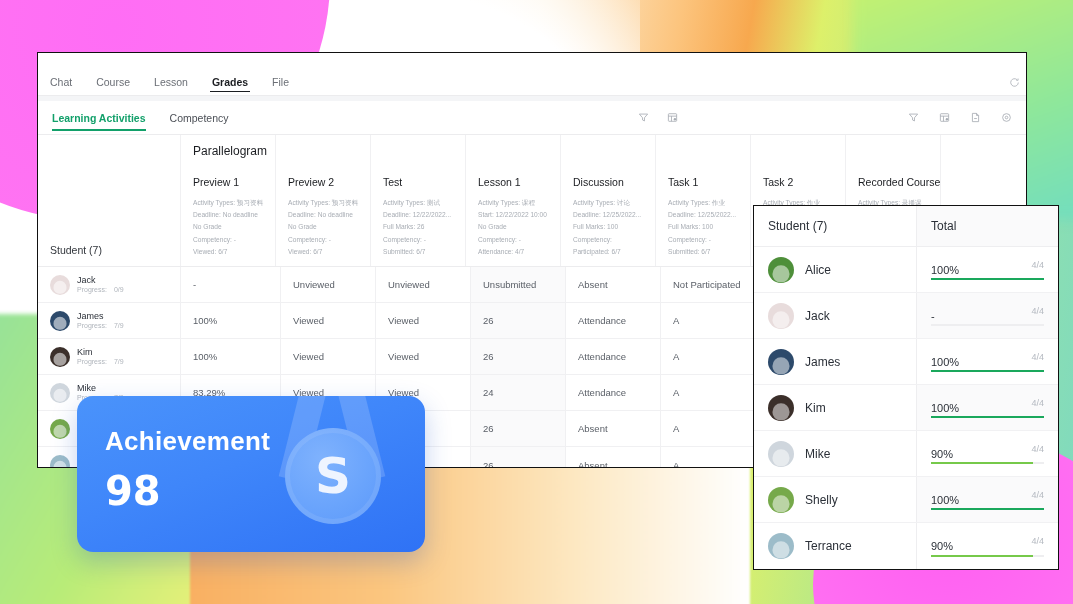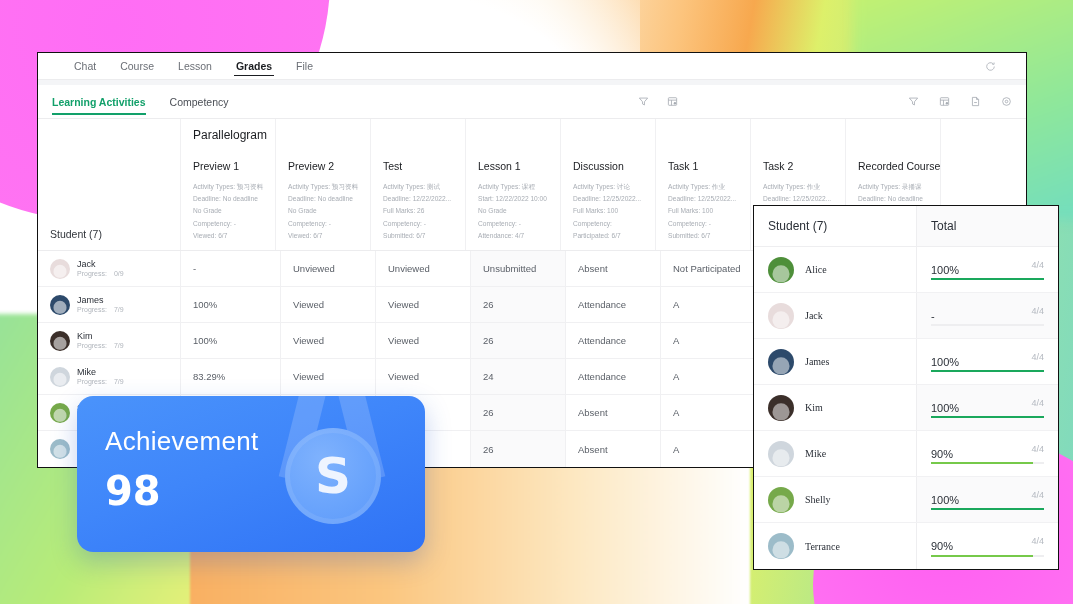--- a/index.html
+++ b/index.html
@@ -53,21 +53,21 @@
 
   
   #app-window {
     position: absolute; left: 37px; top: 52px; width: 990px; height: 416px;
     background: #ffffff; border: 1px solid #111; z-index: 5;
     overflow: hidden;
   }
 
   .menu-bar {
     height: 26px; display: flex; align-items: center; gap: 0px;
-    padding: 0 24px; position: relative;
+    padding: 0 0; position: relative; margin-top: 16px;
   }
   .menu-item {
     font-size: 10.5px; color: #6b6f76; padding: 0 12px; position: relative;
     line-height: 26px; white-space: nowrap;
   }
   .menu-item.active { color: #1b1d21; font-weight: bold; }
   .menu-item.active::after {
     content: ""; position: absolute; left: 10px; right: 10px; bottom: 3px;
     height: 1.5px; background: #1b1d21;
   }
@@ -156,21 +156,21 @@
   .sp-row:nth-child(even) .sp-c2 { background: #fafafb; }
   .sp-head .sp-c2 { background: #fafafb; }
   .sp-title { font-size: 12px; color: #2b3038; }
   .sp-avatar { width: 26px; height: 26px; border-radius: 50%; flex: none; overflow: hidden;
                position: relative; margin-right: 11px; }
   .sp-avatar::after {
     content: ""; position: absolute; left: 50%; top: 58%; transform: translate(-50%,-40%);
     width: 17px; height: 17px; border-radius: 50% 50% 45% 45%;
     background: rgba(255,255,255,.5);
   }
-  .sp-name { font-size: 10px; color: #2b3038; font-family: Liberation Serif, serif; }
+  .sp-name { font-size: 12px; color: #2b3038; }
   .sp-pct { font-size: 11px; color: #2b3038; }
   .sp-frac { font-size: 9px; color: #b4b9c0; position: absolute; right: 14px; top: 13px; }
   .sp-bar {
     position: absolute; left: 14px; right: 14px; bottom: 12px; height: 2px;
     background: #eeeef0;
   }
   .sp-bar i { display: block; height: 100%; }
 
   
   #achievement-card {
@@ -190,21 +190,21 @@
     border-radius: 50%;
     background: radial-gradient(circle at 38% 32%, #7fb2fd 0%, #6aa4fc 55%, #5b98fa 100%);
     box-shadow: inset 0 0 0 5px rgba(255,255,255,.09);
     display: flex; align-items: center; justify-content: center;
   }
   .ach-medal span {
     font-size: 50px; font-weight: bold; color: #eef4ff; line-height: 1;
     font-family: "DejaVu Sans", sans-serif;
   }
   .ach-title {
-    position: absolute; left: 28px; top: 30px; font-size: 26px; font-weight: normal;
+    position: absolute; left: 28px; top: 30px; font-size: 26px; font-weight: bold;
     color: #ffffff; letter-spacing: .3px;
   }
   .ach-score {
     position: absolute; left: 28px; top: 72px; font-size: 40px; font-weight: bold;
     color: #ffffff; font-family: "DejaVu Sans", sans-serif;
   }
 </style>
 </head>
 <body>
 

